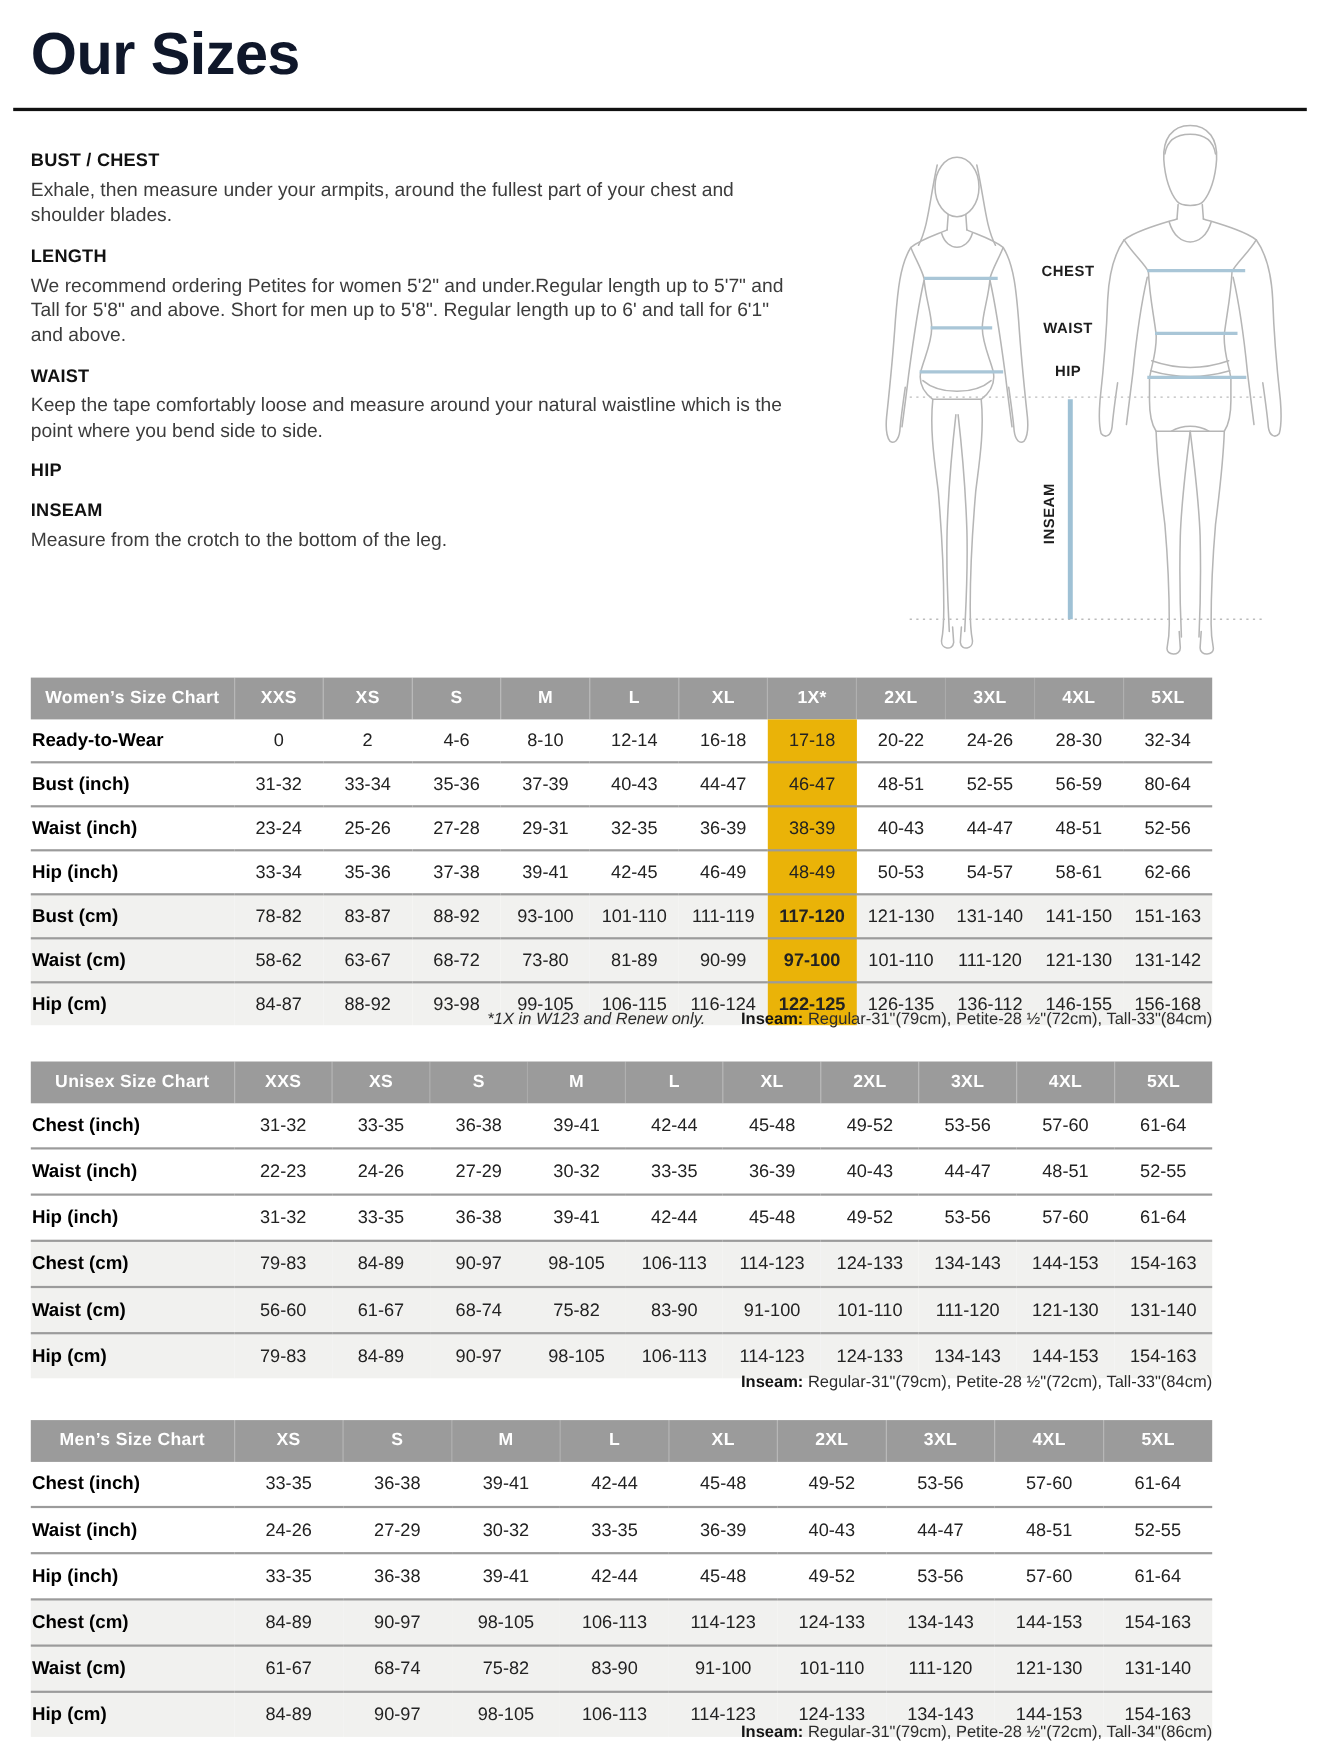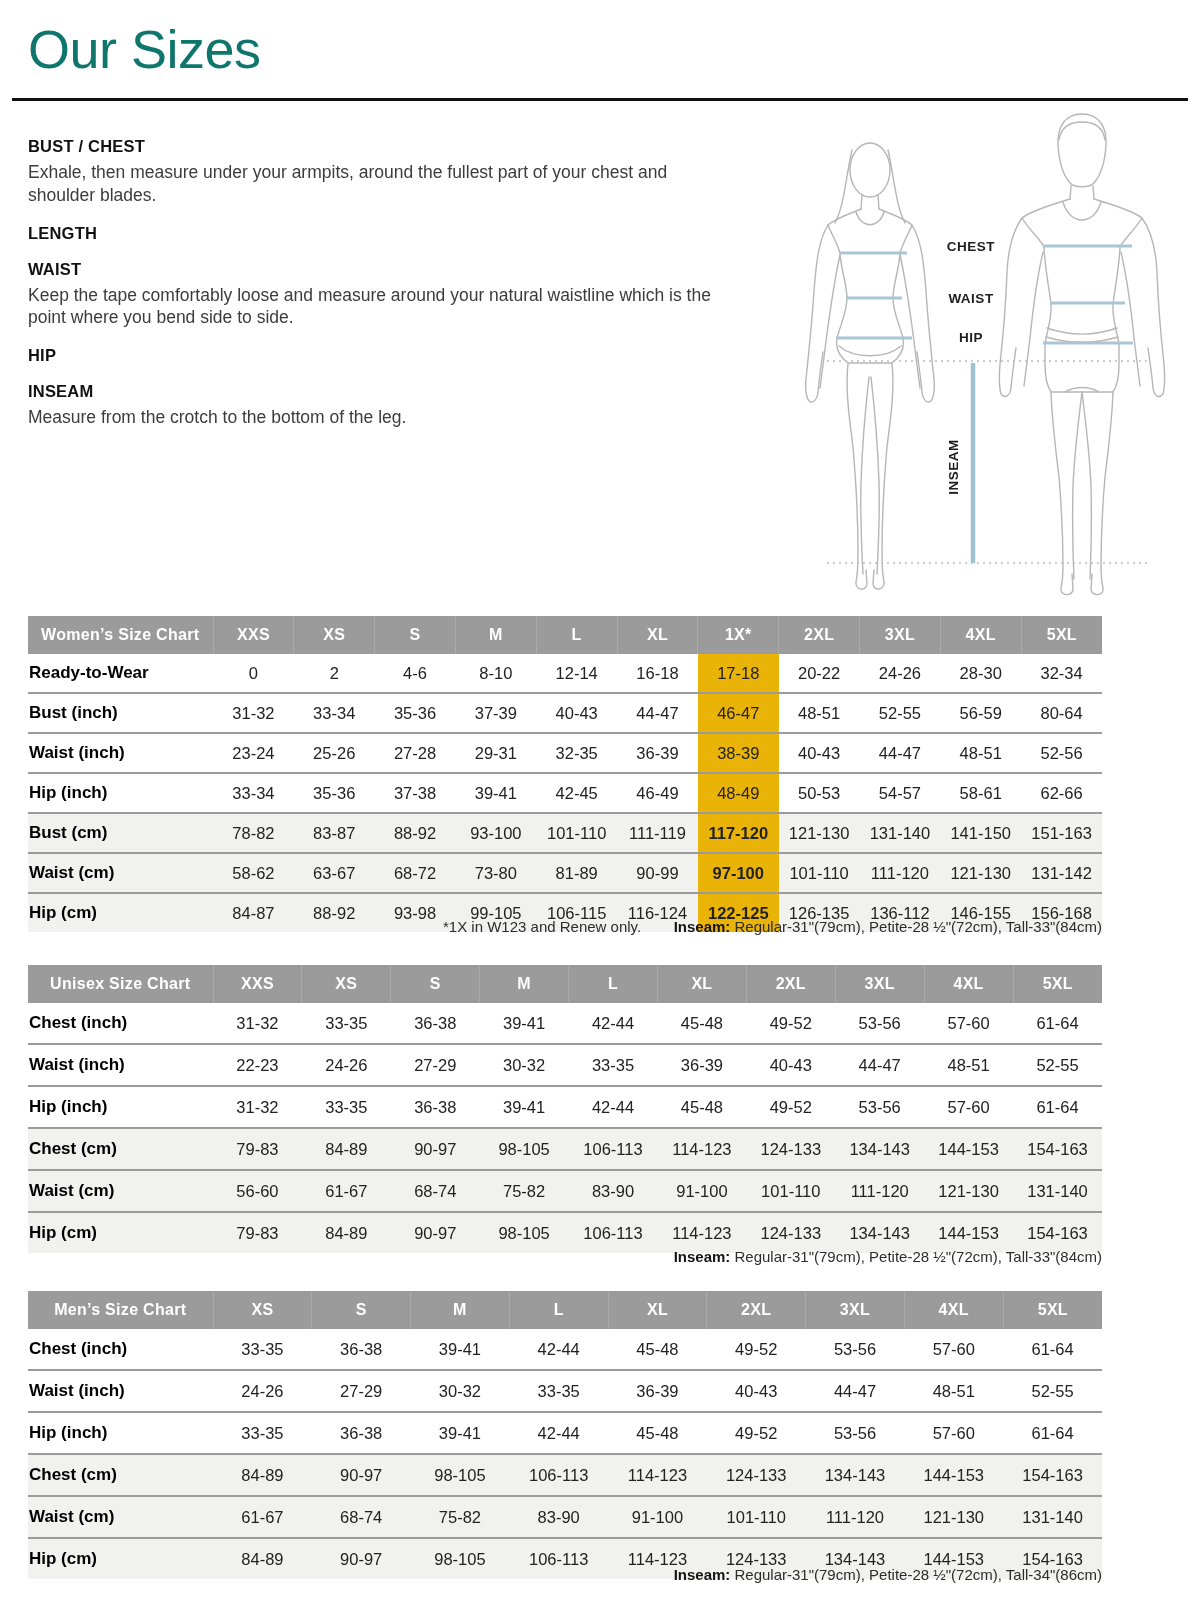--- a/index.html
+++ b/index.html
@@ -1,21 +1,21 @@
 <!DOCTYPE html>
 <html><head>
 <meta charset="utf-8">
 <style>
   html,body{margin:0;padding:0;background:#fff;}
   .page{position:relative;width:1200px;height:1600px;background:#ffffff;
         font-family:"Liberation Sans", sans-serif;color:#1f1f1f;overflow:hidden;}
 
   
-  .title{position:absolute;left:28px;top:18px;font-size:54px;font-weight:400;
-         letter-spacing:-0.5px;color:#0f766e;}
+  .title{position:absolute;left:28px;top:18px;font-size:54px;font-weight:700;
+         letter-spacing:-0.5px;color:#0f172a;}
   .title-rule{position:absolute;left:12px;top:98px;width:1176px;height:3px;background:#111;}
 
   
   .howto{position:absolute;left:28px;top:120px;width:700px;}
   .howto-heading{font-size:17px;font-weight:800;letter-spacing:.2px;color:#111;margin:0 0 4px 0;}
   .howto h3{font-size:16.5px;font-weight:800;letter-spacing:.2px;color:#111;margin:17px 0 5px 0;}
   .howto p{font-size:17.5px;line-height:1.3;color:#3c3c3c;margin:0;}
 
   
   .diagram{position:absolute;left:760px;top:100px;width:440px;height:500px;}
@@ -34,37 +34,38 @@
   table.size-table th:first-child{border-left:none;}
   table.size-table td{font-size:16.5px;color:#222;text-align:center;}
   table.size-table td.row-label{font-size:17px;font-weight:800;text-align:left;padding-right:30px;color:#000000;}
   table.size-table tbody tr+tr td{border-top:2px solid #9b9b9b;}
   table.size-table tr.shaded td{background:#f1f1ef;}
   table.size-table td.hl{background:#eab308;}
   table.size-table tr.shaded td.hl{background:#eab308;font-weight:bold;}
   .rows36 tbody td{height:36px;} .rows38 tbody td{height:38px;}
 
   .footnotes{position:absolute;left:28px;width:1074px;display:flex;font-size:15px;color:#2c2c2c;}
-  .fn-left{margin-left:415px;}
+  .fn-left{margin-left:415px;font-style:italic;}
   .fn-right{margin-left:auto;}
   .fn-right strong{font-weight:800;color:#141414;}
 </style>
 </head>
 <body>
 
 <div class="page">
 
   <div class="title">Our Sizes</div>
   <div class="title-rule"></div>
 
   <div class="howto">
     <div id="howto-sections">
         <h3>BUST / CHEST</h3>
         <p>Exhale, then measure under your armpits, around the fullest part of your chest and shoulder blades.</p>
         <h3>LENGTH</h3>
+        <p>We recommend ordering Petites for women 5'2" and under.Regular length up to 5'7" and Tall for 5'8" and above. Short for men up to 5'8". Regular length up to 6' and tall for 6'1" and above.</p>
         <h3>WAIST</h3>
         <p>Keep the tape comfortably loose and measure around your natural waistline which is the point where you bend side to side.</p>
         <h3>HIP</h3>
         <h3>INSEAM</h3>
         <p>Measure from the crotch to the bottom of the leg.</p>
       </div>
   </div>
 
   <svg class="diagram" viewBox="0 0 440 500">
 

